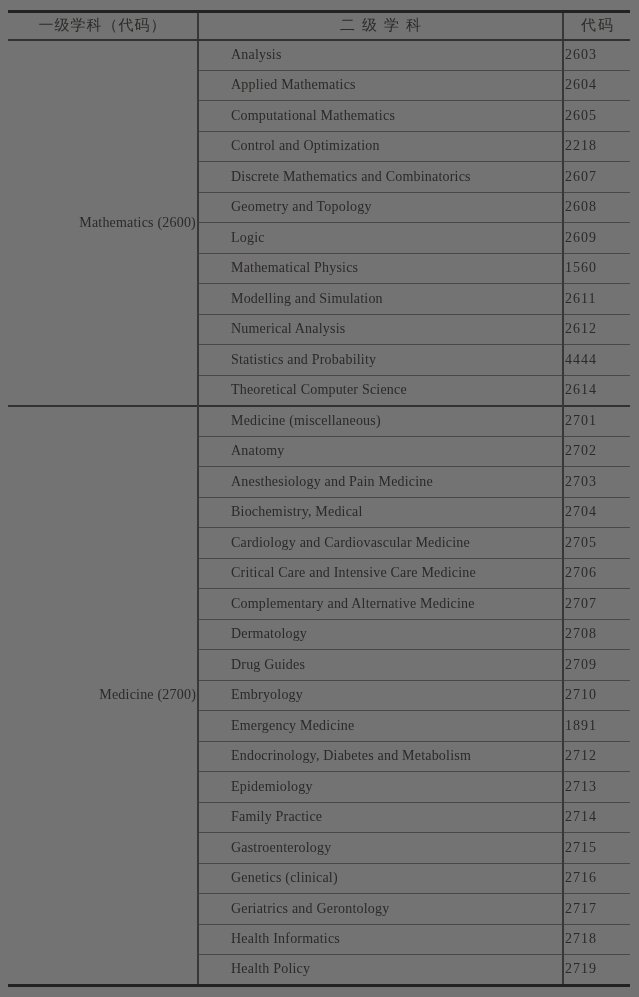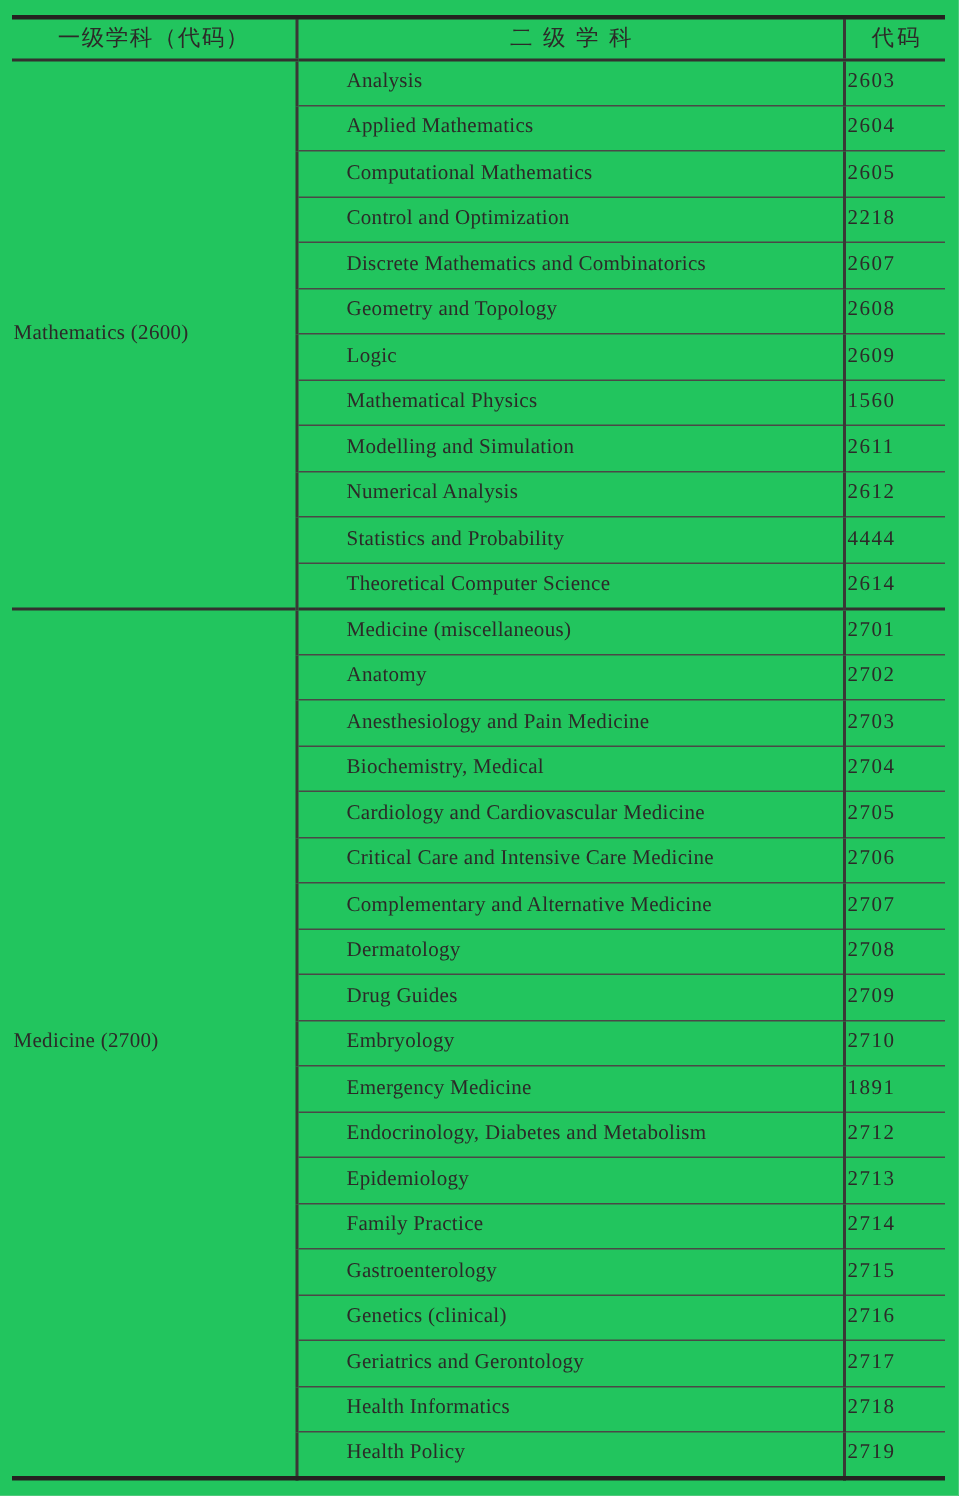--- a/index.html
+++ b/index.html
@@ -2,21 +2,21 @@
 <html><head>
 <meta charset="utf-8">
 <style>
   html, body { margin: 0; padding: 0; }
   body { background: #d8d6d3; }
 
   .scan-page {
     position: relative;
     width: 639px;
     height: 997px;
-    background: #22c55e;
+    background: #737373;
     font-family: "Liberation Serif", "DejaVu Serif", serif;
     color: #2c2a28;
     overflow: hidden;
   }
 
   .table-wrap {
     position: absolute;
     left: 8px;
     top: 10px;
     width: 622px;
@@ -58,21 +58,21 @@
   tbody.section td { border-top: 1.5px solid #4a4846; }
 
   td {
     font-size: 14px;
     vertical-align: middle;
     overflow: hidden;
     white-space: nowrap;
   }
 
   td.group {
-    text-align: left;
+    text-align: right;
     letter-spacing: 0.2px;
   }
 
   td.name {
     text-align: left;
     padding-left: 32px;
     letter-spacing: 0.2px;
   }
 
   td.code {

